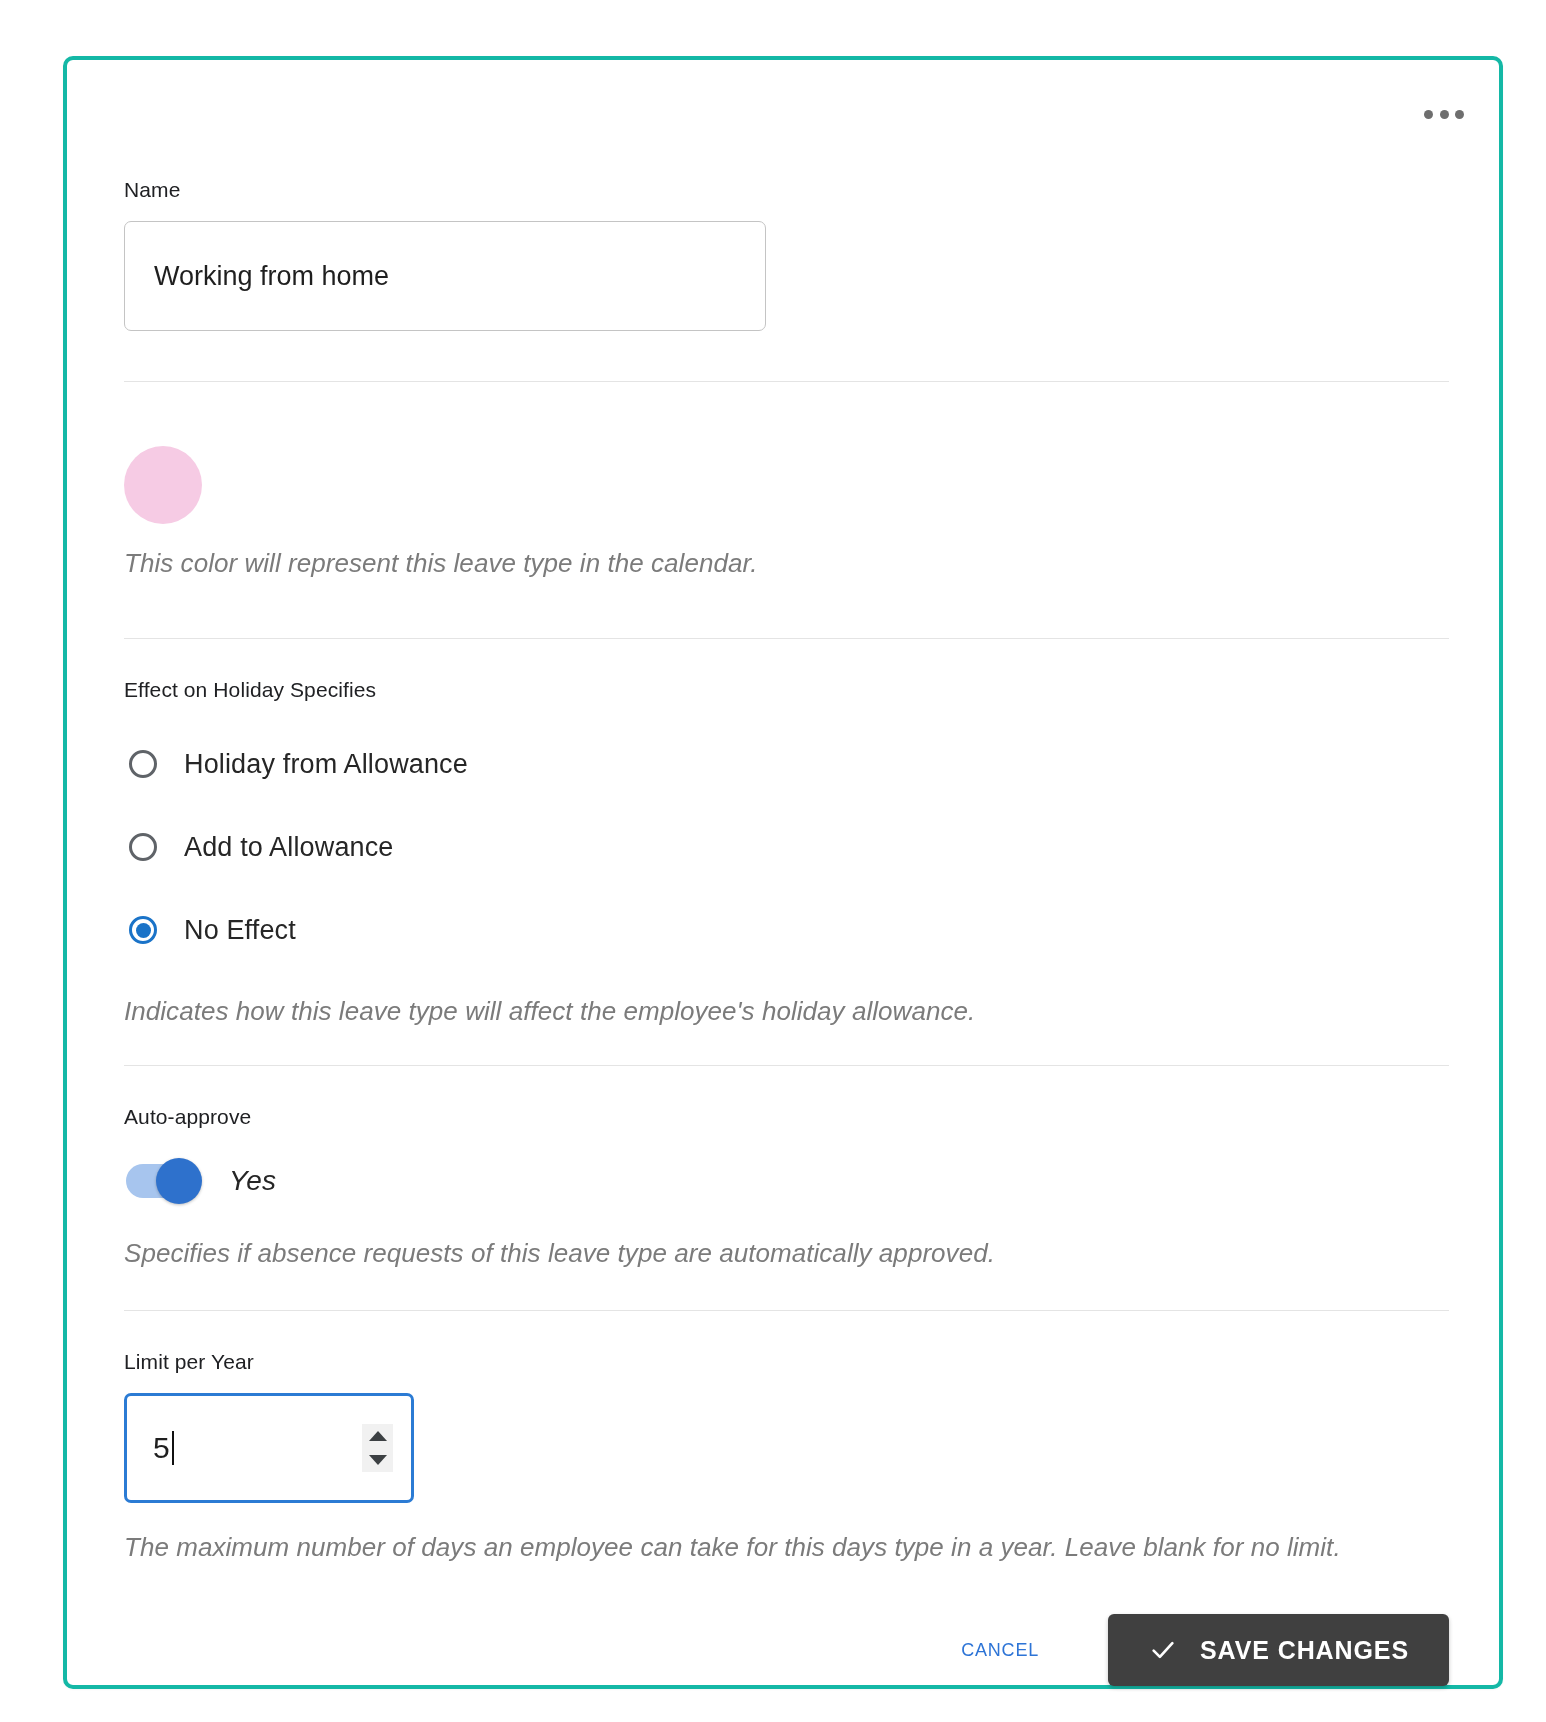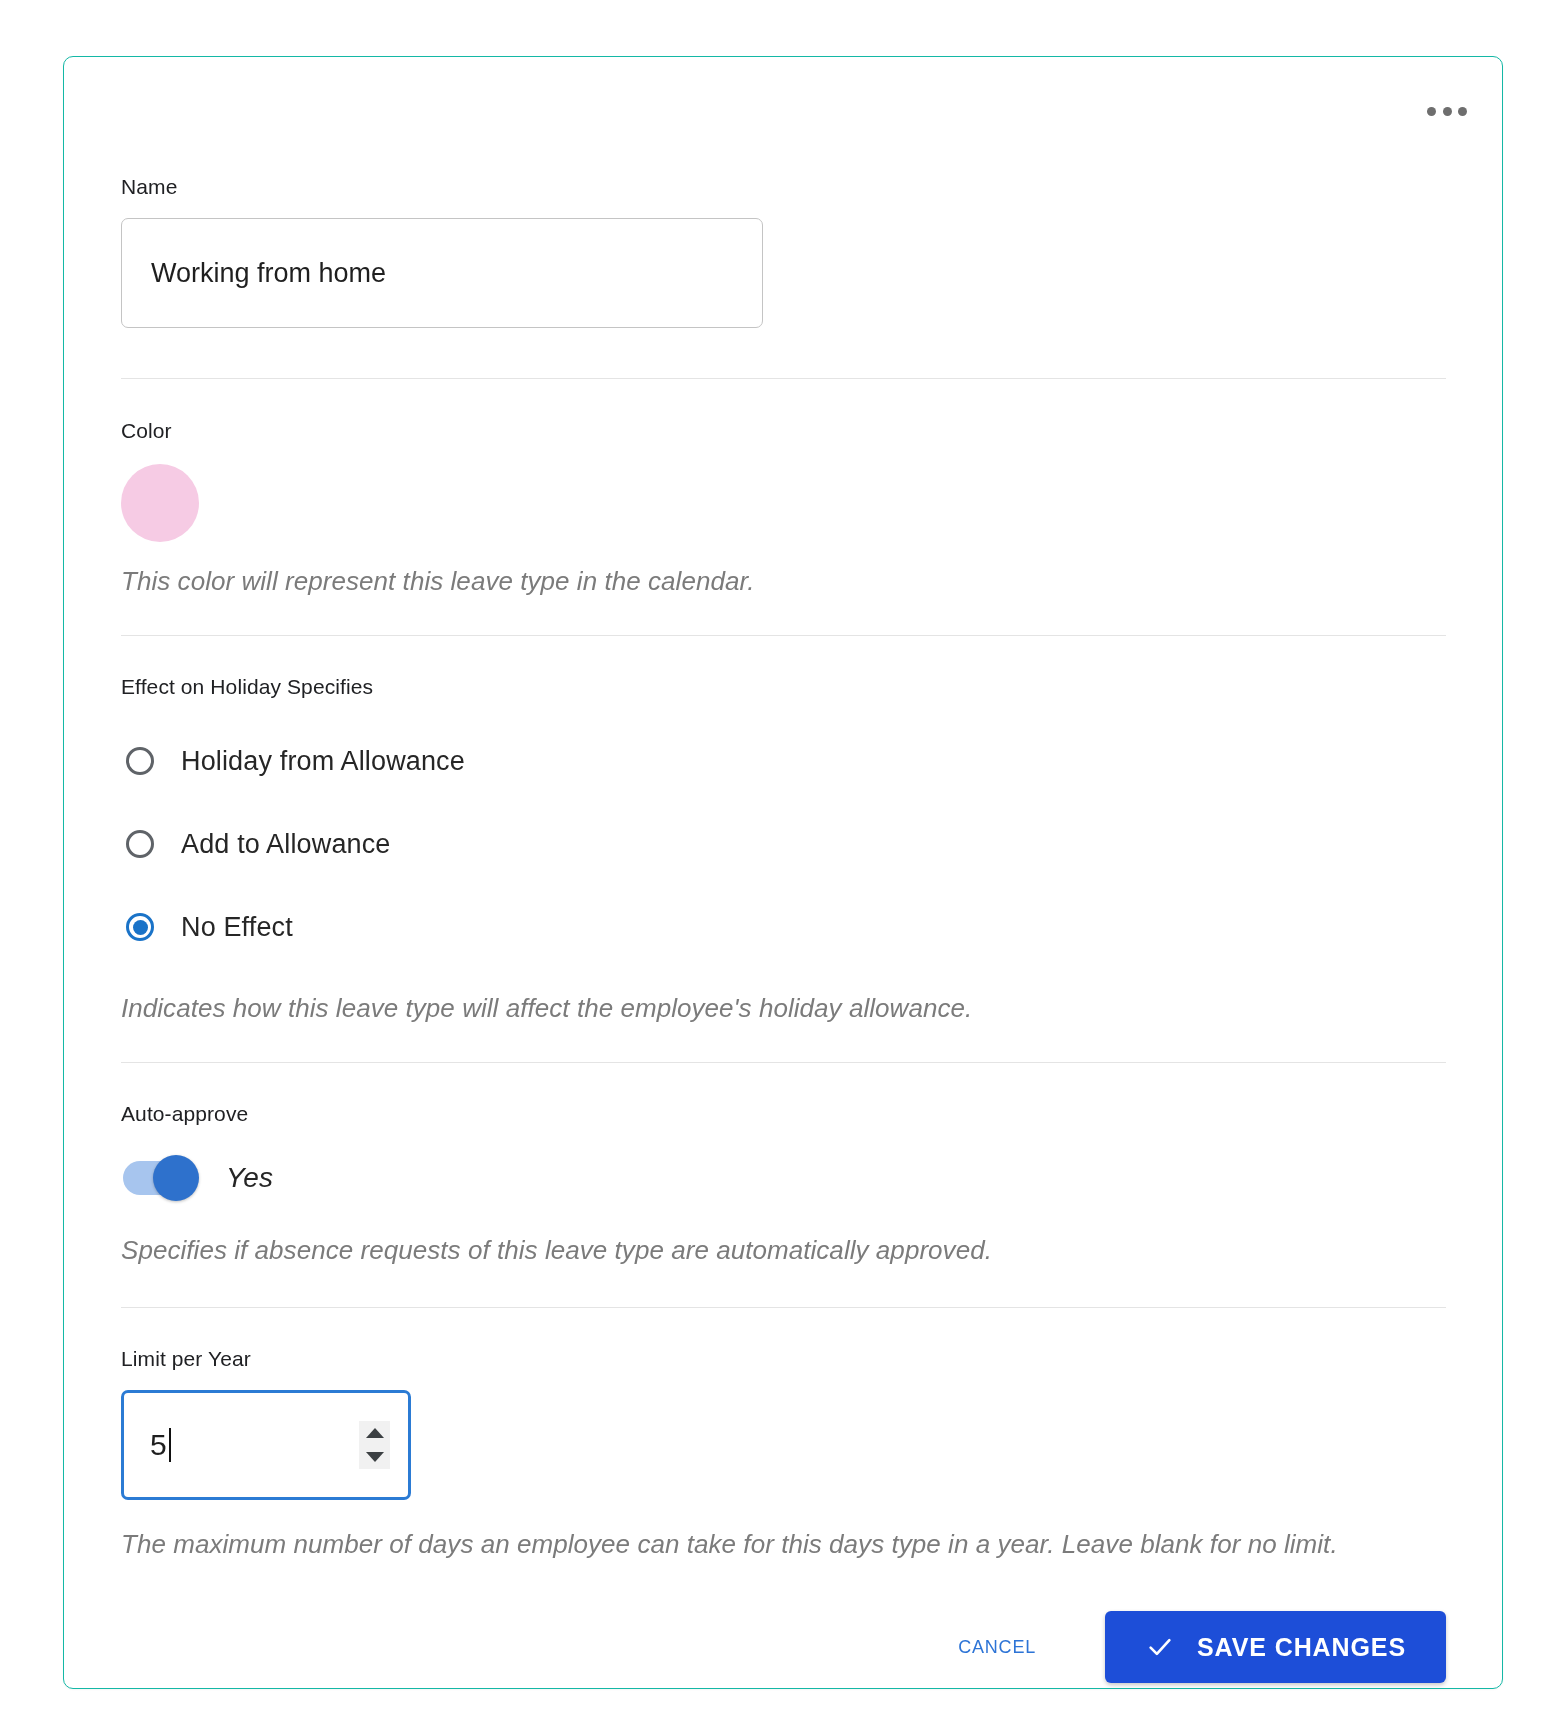--- a/index.html
+++ b/index.html
@@ -21,21 +21,21 @@
   }
 
   
   .card {
     position: absolute;
     left: 63px;
     top: 56px;
     width: 1440px;
     height: 1633px;
     background: #ffffff;
-    border: 1px solid #14b8a6;
+    border: 4px solid #14b8a6;
     border-radius: 10px;
     box-shadow: 0 1px 2px rgba(0,0,0,0.04);
   }
 
   
   .more-menu {
     position: absolute;
     right: 32px;
     top: 40px;
     width: 46px;
@@ -263,21 +263,21 @@
     letter-spacing: 0.8px;
     font-weight: 500;
     background: none;
     border: none;
     padding: 14px 22px;
     cursor: pointer;
     font-family: "Liberation Sans", sans-serif;
   }
   .save-btn {
     margin-left: 47px;
-    background: #1d4ed8;
+    background: #404040;
     color: #ffffff;
     border: none;
     border-radius: 6px;
     height: 72px;
     padding: 0 40px;
     display: flex;
     align-items: center;
     font-size: 25px;
     letter-spacing: 0.9px;
     font-weight: 600;
@@ -307,21 +307,20 @@
     <div class="content">
 
       <div class="name-block">
         <div class="field-label">Name</div>
         <div class="name-input" title="Name">Working from home</div>
       </div>
 
       <div class="divider div1"></div>
 
       <div class="color-block">
-        <div class="field-label">Color</div>
         <div class="swatch" id="swatch" style="background: rgb(246, 203, 228);"></div>
         <div class="helper color-helper">This color will represent this leave type in the calendar.</div>
       </div>
 
       <div class="divider div2"></div>
 
       <div class="effect-block">
         <div class="field-label">Effect on Holiday Specifies</div>
         <div class="radio-list">
 

